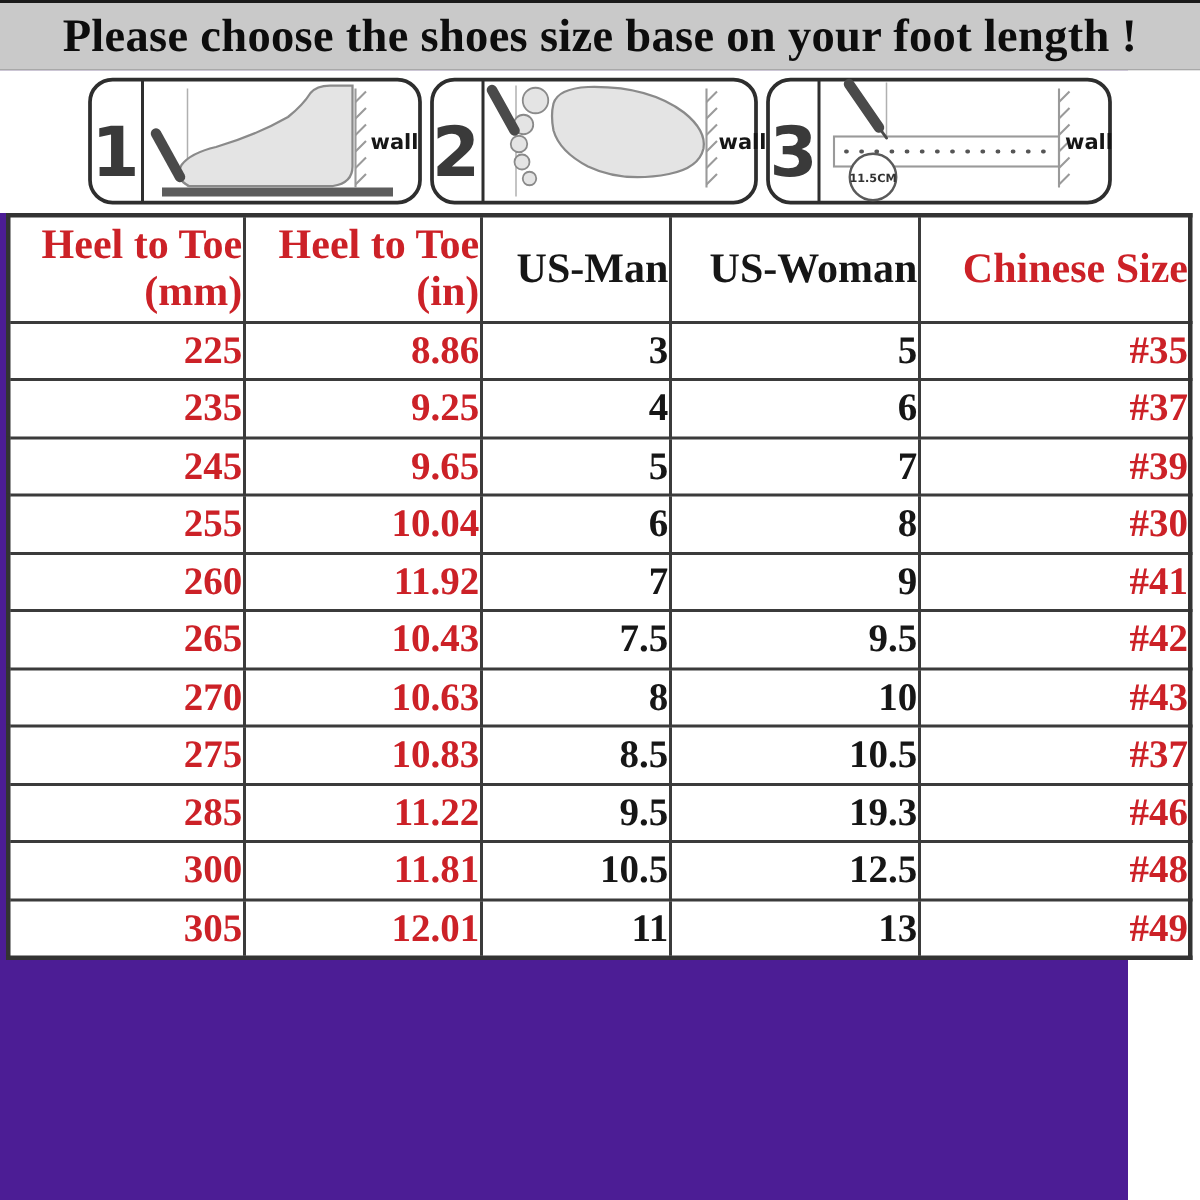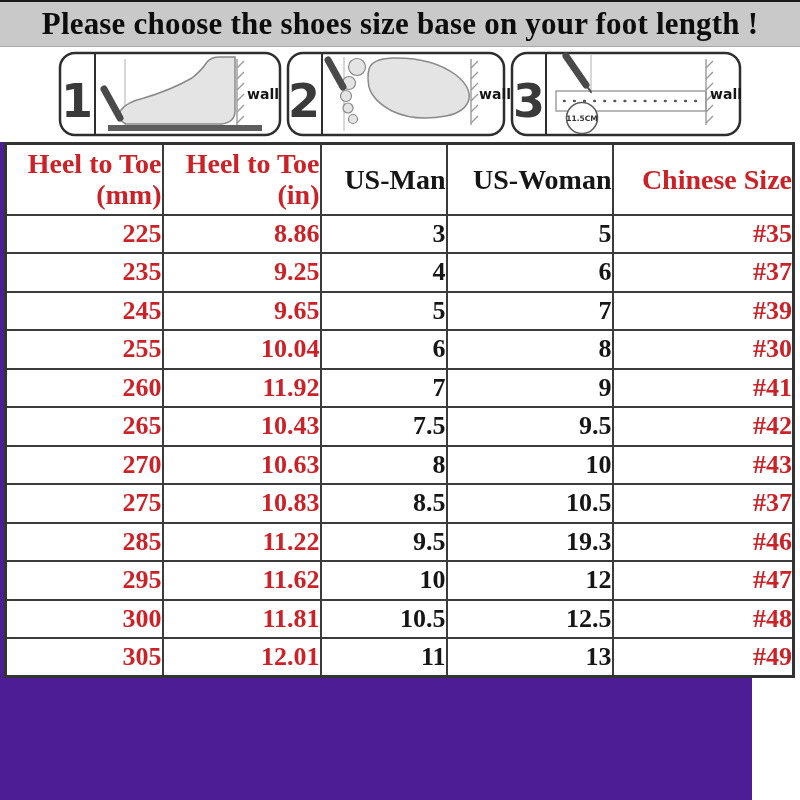--- a/index.html
+++ b/index.html
@@ -205,27 +205,20 @@
           <td class="red">#37</td>
         </tr>
         <tr>
           <td class="red">285</td>
           <td class="red">11.22</td>
           <td class="black">9.5</td>
           <td class="black">19.3</td>
           <td class="red">#46</td>
         </tr>
         <tr>
-          <td class="red">295</td>
-          <td class="red">11.62</td>
-          <td class="black">10</td>
-          <td class="black">12</td>
-          <td class="red">#47</td>
-        </tr>
-        <tr>
           <td class="red">300</td>
           <td class="red">11.81</td>
           <td class="black">10.5</td>
           <td class="black">12.5</td>
           <td class="red">#48</td>
         </tr>
         <tr>
           <td class="red">305</td>
           <td class="red">12.01</td>
           <td class="black">11</td>

